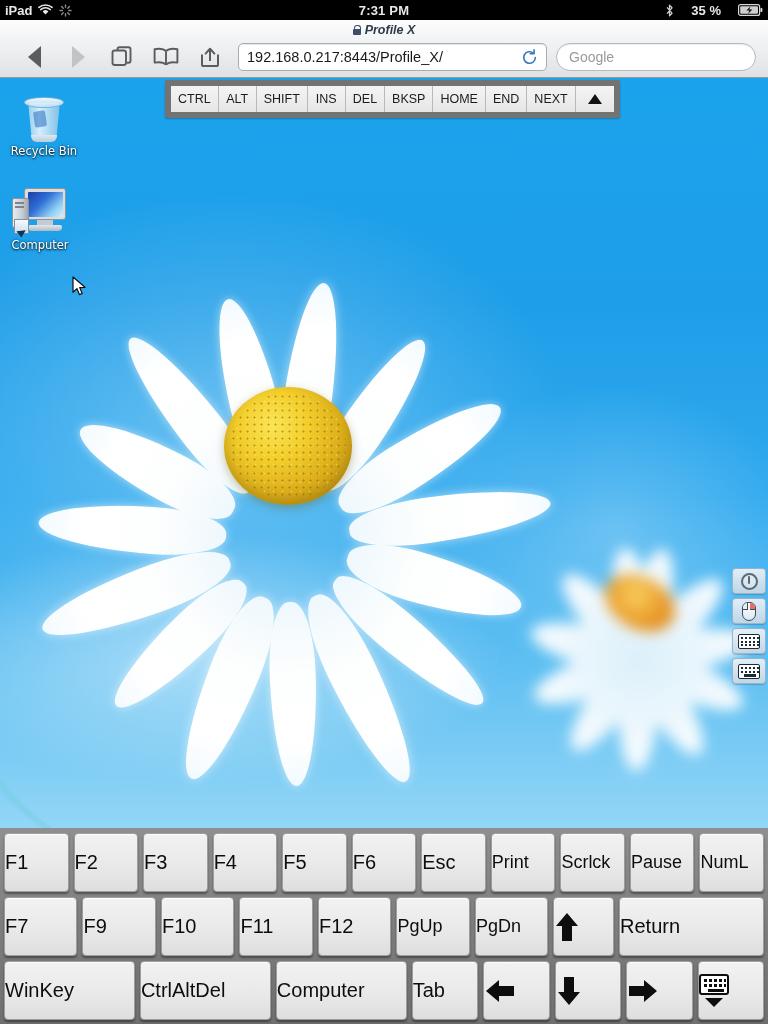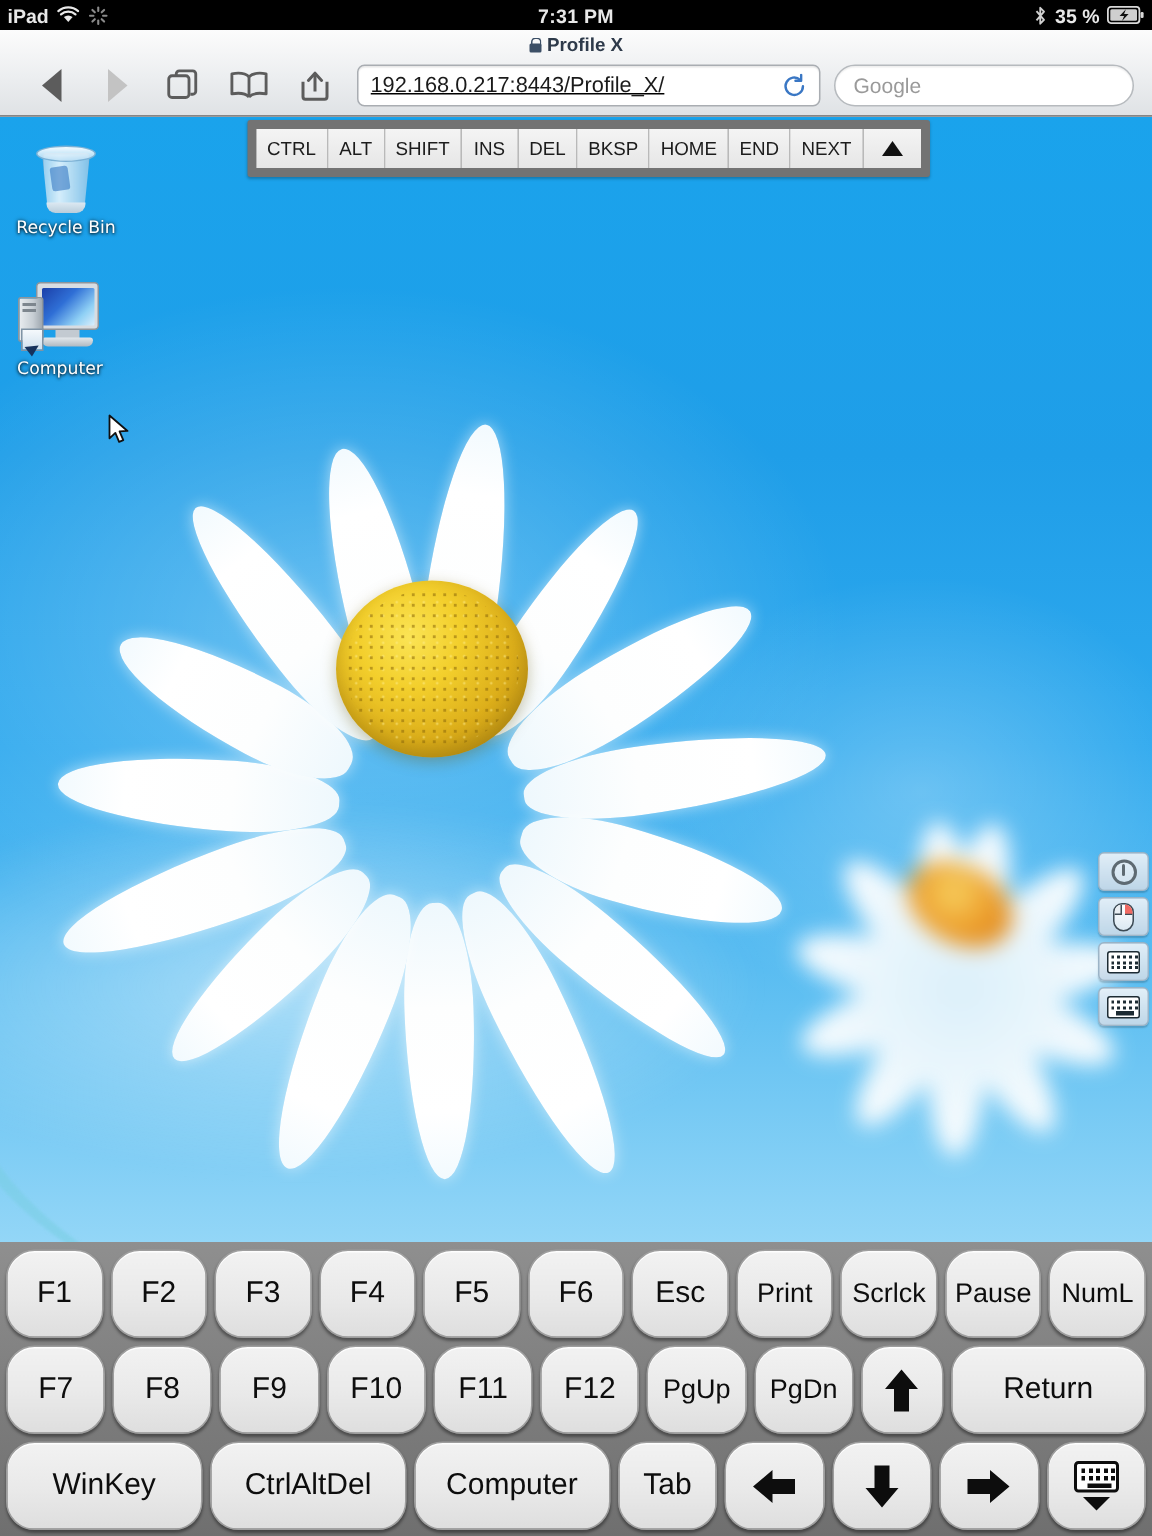--- a/index.html
+++ b/index.html
@@ -14,33 +14,33 @@
   
   .statusbar{
     position:absolute; top:0; left:0; width:768px; height:20px;
     background:#000; color:#e8e8e8;
     font-size:13px; font-weight:bold;
     display:flex; align-items:center;
   }
   .sb-left{ display:flex; align-items:center; gap:6px; padding-left:5px; }
   .sb-center{ position:absolute; left:0; right:0; text-align:center;
               font-size:13px; font-weight:bold; letter-spacing:.2px; }
-  .sb-right{ position:absolute; right:5px; display:flex; align-items:center; gap:5px; }
+  .sb-right{ position:absolute; right:5px; display:flex; align-items:center; gap:17px; }
   .sb-device{ font-size:13px; font-weight:bold; }
   .pct{ font-size:13px; font-weight:bold; }
 
   
   .safari-top{
     position:absolute; top:20px; left:0; width:768px; height:58px;
     background:linear-gradient(to bottom,#fcfcfc 0%,#eceef0 55%,#dfe2e5 100%);
     border-bottom:1px solid #9a9a9a;
   }
   .tabtitle{
     height:20px; display:flex; align-items:center; justify-content:center;
-    gap:4px; font-size:12.5px; font-weight:bold; color:#2e3a4a;
+    gap:4px; font-size:12.5px; font-weight:bold; color:#2e3a4a;font-style:italic;
   }
   .lock{ width:8px; height:10px; position:relative; display:inline-block; }
   .lock:before{
     content:''; position:absolute; left:0; bottom:0; width:8px; height:6px;
     background:#3c4f66; border-radius:1px;
   }
   .lock:after{
     content:''; position:absolute; left:1.6px; top:0; width:4.8px; height:5px;
     border:1.6px solid #3c4f66; border-bottom:none;
     border-radius:3px 3px 0 0;
@@ -51,21 +51,20 @@
   }
   .tb-btn{ width:44px; height:34px; display:flex; align-items:center; justify-content:center; }
   .tri-l{ width:0;height:0;border-top:11px solid transparent;border-bottom:11px solid transparent;border-right:13px solid #5c5c5c;}
   .tri-r{ width:0;height:0;border-top:11px solid transparent;border-bottom:11px solid transparent;border-left:13px solid #c3c3c3;}
   .urlbar{
     flex:1; height:28px; margin-left:6px; margin-right:9px;
     background:#fff; border:1px solid #a9adb2; border-radius:5px;
     display:flex; align-items:center; padding:0 8px;
     box-shadow:inset 0 1px 1px rgba(0,0,0,.10);
     min-width:0;
-    text-decoration:underline;
   }
   .urltext{ flex:1; font-size:14.5px; color:#1a1a1a; white-space:nowrap; overflow:hidden; }
   .searchbar{
     width:200px; height:28px; background:#fff;
     border:1px solid #b6babe; border-radius:14px;
     display:flex; align-items:center; padding:0 12px;
     box-shadow:inset 0 1px 1px rgba(0,0,0,.07);
   }
   .searchbar span{ font-size:14px; color:#9a9a9a; }
 
@@ -258,23 +257,23 @@
   .kbd{
     position:absolute; left:0; bottom:0; width:768px; height:196px;
     background:linear-gradient(to bottom,#8f8f8f 0%,#7e7e7e 50%,#6f6f6f 100%);
     padding:5px 4px 4px 4px;
     display:flex; flex-direction:column; gap:5px;
   }
   .krow{ display:flex; gap:5px; height:60px; }
   .key{
     background:linear-gradient(to bottom,#f2f2f2 0%,#e9e9e9 55%,#dedede 100%);
     border:1px solid #9e9e9e;
-    border-radius:19px;
+    border-radius:4px;
     box-shadow:0 2px 2px rgba(0,0,0,.38), inset 0 1px 0 rgba(255,255,255,.9);
-    display:flex; align-items:center; justify-content:center;
+    display:flex; align-items:center; justify-content:flex-start;
     font-size:20px; color:#0d0d0d;
     font-family:"Liberation Sans", sans-serif;
     flex:1 1 0; min-width:0;
     user-select:none;
   }
   .key.w2{ flex:2 1 0; }
   .key.narrow{ flex:.82 1 0; }
   .key.sm{ font-size:18px; }
   .kb-hide{ position:relative; }
   .kbh-ico{ width:30px; height:21px; border:2.5px solid #0d0d0d; border-radius:3px; background:#fff; position:relative; }
@@ -536,23 +535,20 @@
       <div class="key sm">
           <span>NumL</span>
         </div>
     </div>
 
     <div class="krow">
       <div class="key">
           <span>F7</span>
         </div>
       <div class="key">
-          <span>F8</span>
-        </div>
-      <div class="key">
           <span>F9</span>
         </div>
       <div class="key">
           <span>F10</span>
         </div>
       <div class="key">
           <span>F11</span>
         </div>
       <div class="key">
           <span>F12</span>

